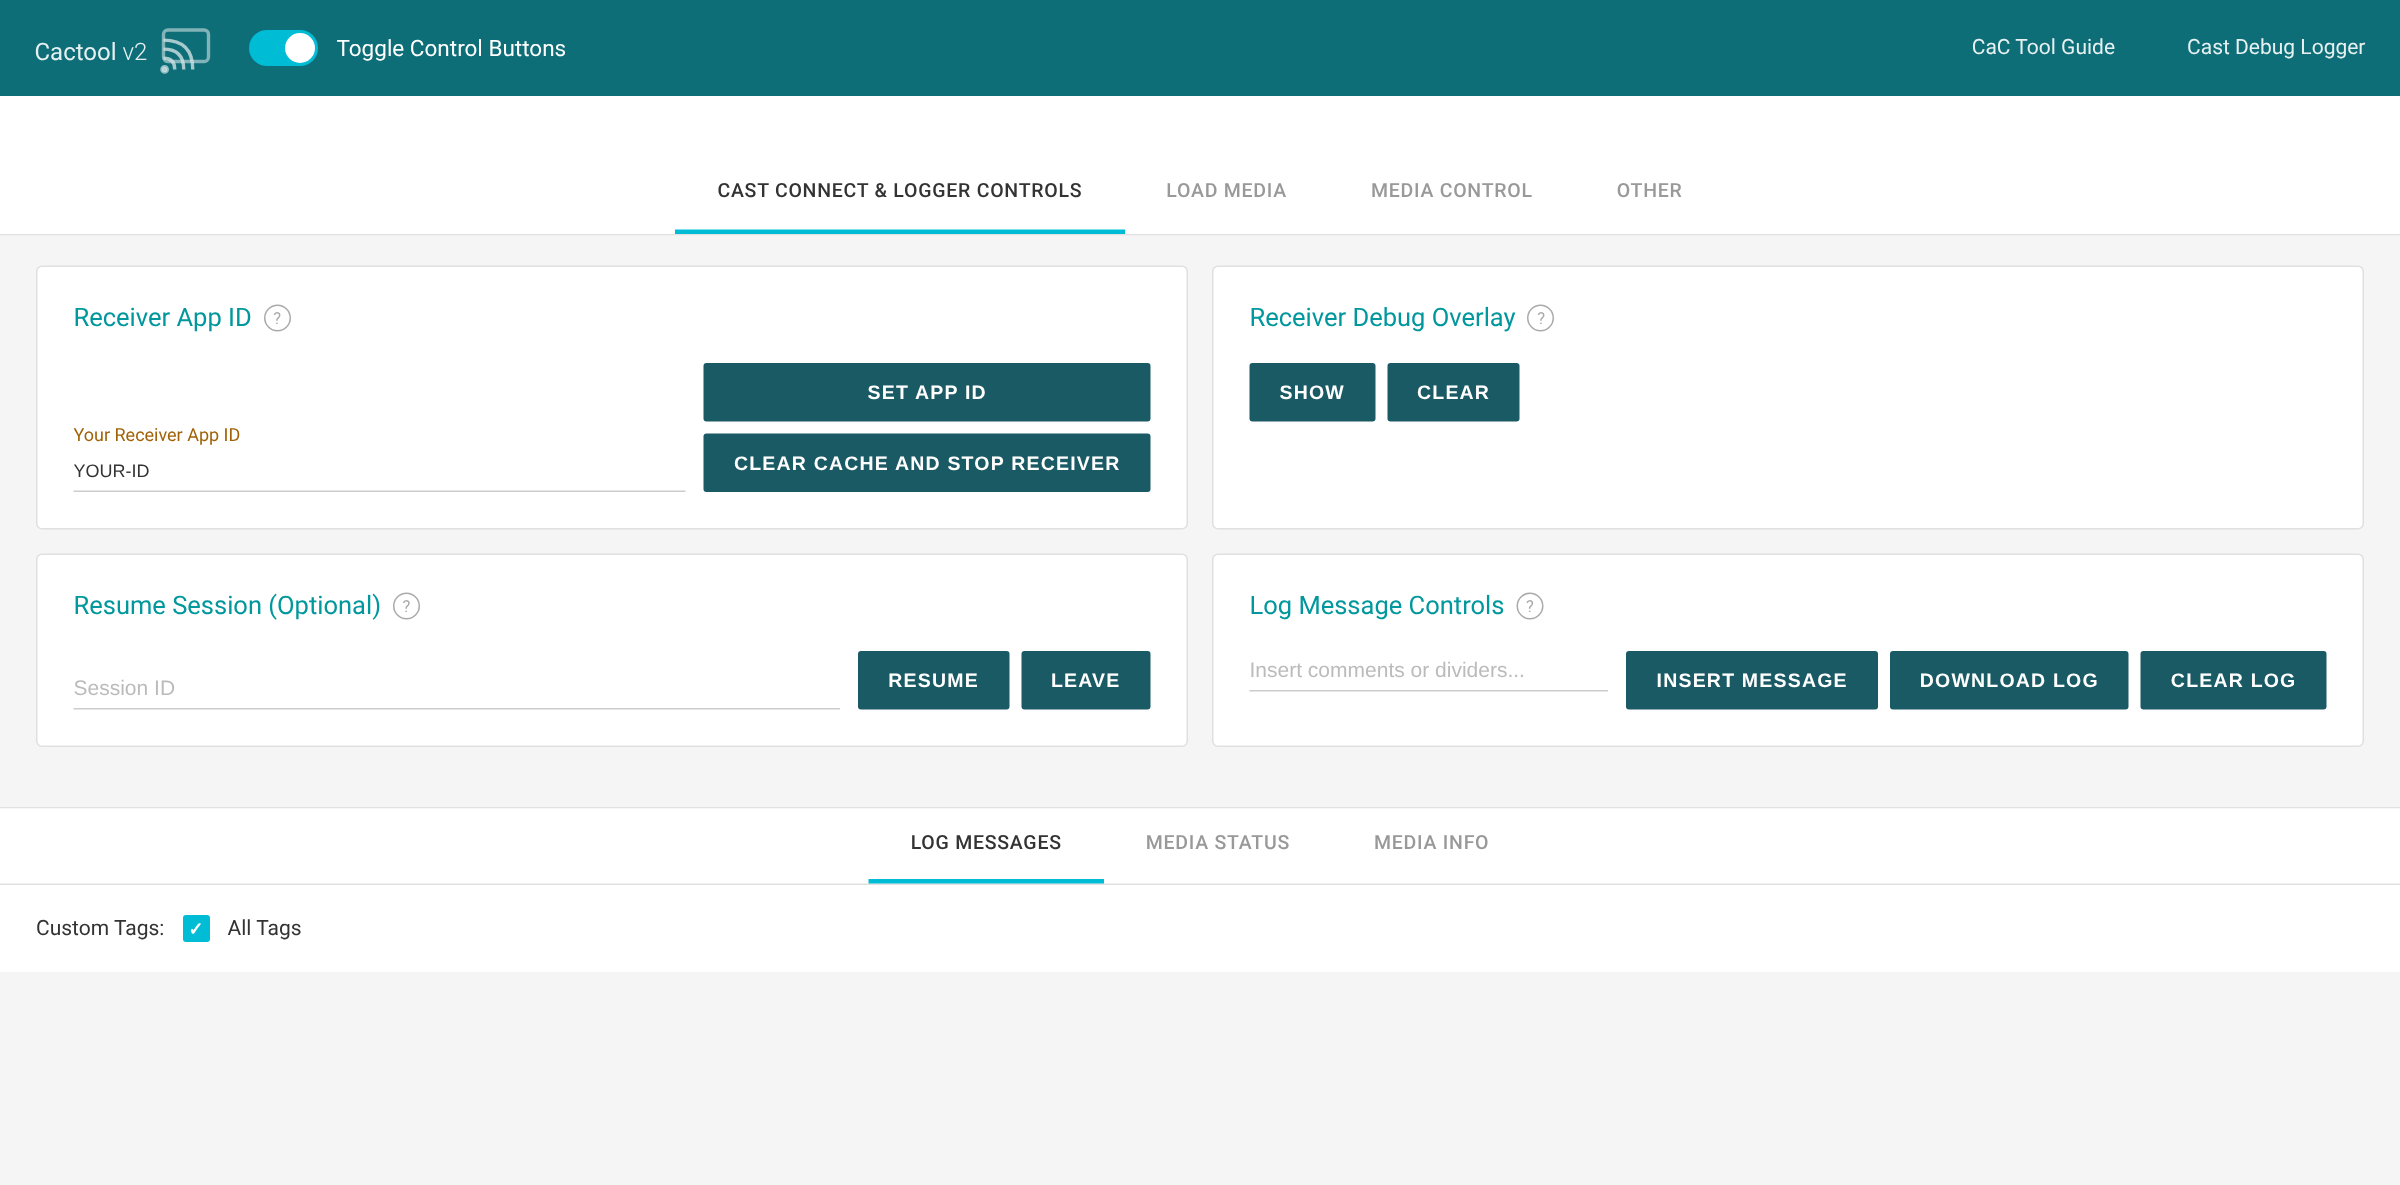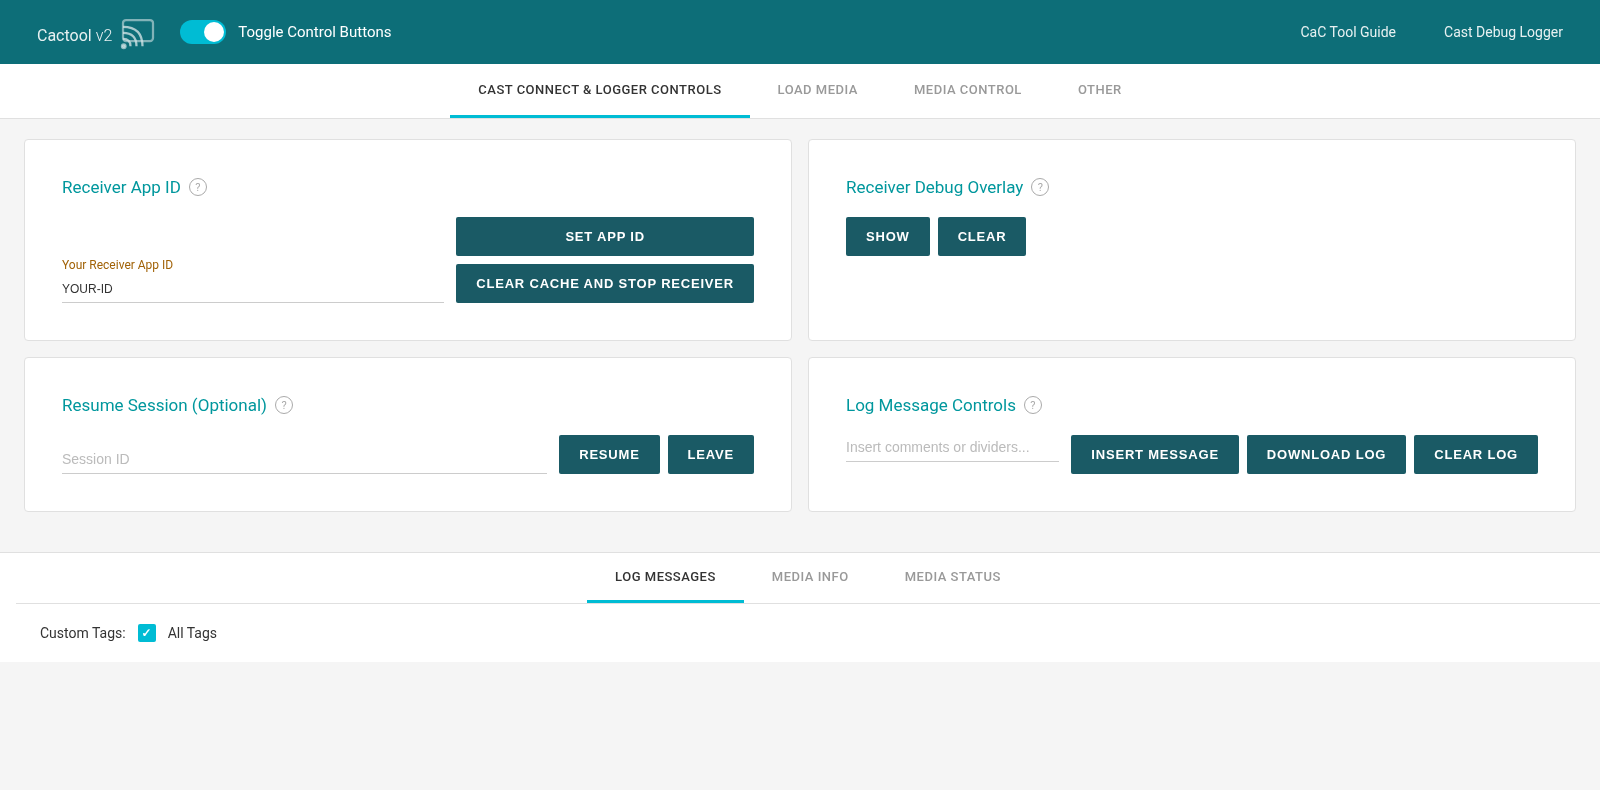--- a/index.html
+++ b/index.html
@@ -4,21 +4,21 @@
   <style>
     * { box-sizing: border-box; margin: 0; padding: 0; }
     body { font-family: 'Roboto', Arial, sans-serif; background: #f5f5f5; color: #333; font-size: 14px; }
 
     
     .header {
       background: #0d6e78;
       color: white;
       display: flex;
       align-items: center;
-      padding: 0 37px;
+      padding: 0 23px;
       height: 64px;
     }
     .header-logo {
       font-size: 26px;
       font-weight: 700;
       color: white;
       margin-right: 8px;
     }
     .header-logo span {
       font-size: 16px;
@@ -80,20 +80,21 @@
     }
     .tab {
       padding: 18px 28px;
       font-size: 13px;
       font-weight: 500;
       letter-spacing: 0.5px;
       cursor: pointer;
       color: #999;
       border-bottom: 3px solid transparent;
       text-transform: uppercase;
+      margin-top: 38px;
     }
     .tab.active {
       color: #333;
       border-bottom: 3px solid #00bcd4;
     }
 
     
     .main-content {
       padding: 20px 24px;
       background: #f5f5f5;
@@ -104,21 +105,21 @@
       display: grid;
       grid-template-columns: 1fr 1fr;
       gap: 16px;
       margin-bottom: 16px;
     }
 
     .card {
       background: white;
       border: 1px solid #e0e0e0;
       border-radius: 4px;
-      padding: 37px;
+      padding: 24px;
     }
 
     .card-title {
       color: #00979d;
       font-size: 17px;
       font-weight: 400;
       margin-bottom: 20px;
       display: flex;
       align-items: center;
       gap: 8px;
@@ -200,21 +201,20 @@
       display: flex;
       gap: 8px;
       margin-top: 8px;
     }
 
     
     .bottom-panel {
       background: white;
       border-top: 1px solid #e0e0e0;
       margin-top: 4px;
-      padding-left: 16px;
     }
 
     .bottom-tabs {
       display: flex;
       justify-content: center;
       border-bottom: 1px solid #e0e0e0;
       background: white;
     }
 
     .bottom-tab {
@@ -384,22 +384,22 @@
         </div>
       </div>
     </div>
 
   </div>
 </div>
 
 <div class="bottom-panel">
   <div class="bottom-tabs">
     <div class="bottom-tab active">LOG MESSAGES</div>
+    <div class="bottom-tab">MEDIA STATUS</div>
     <div class="bottom-tab">MEDIA INFO</div>
-    <div class="bottom-tab">MEDIA STATUS</div>
   </div>
 
   <div class="log-section">
     <div class="custom-tags-row">
       <span>Custom Tags:</span>
       <div class="checkbox-custom"></div>
       <span>All Tags</span>
     </div>
   </div>
 </div>

